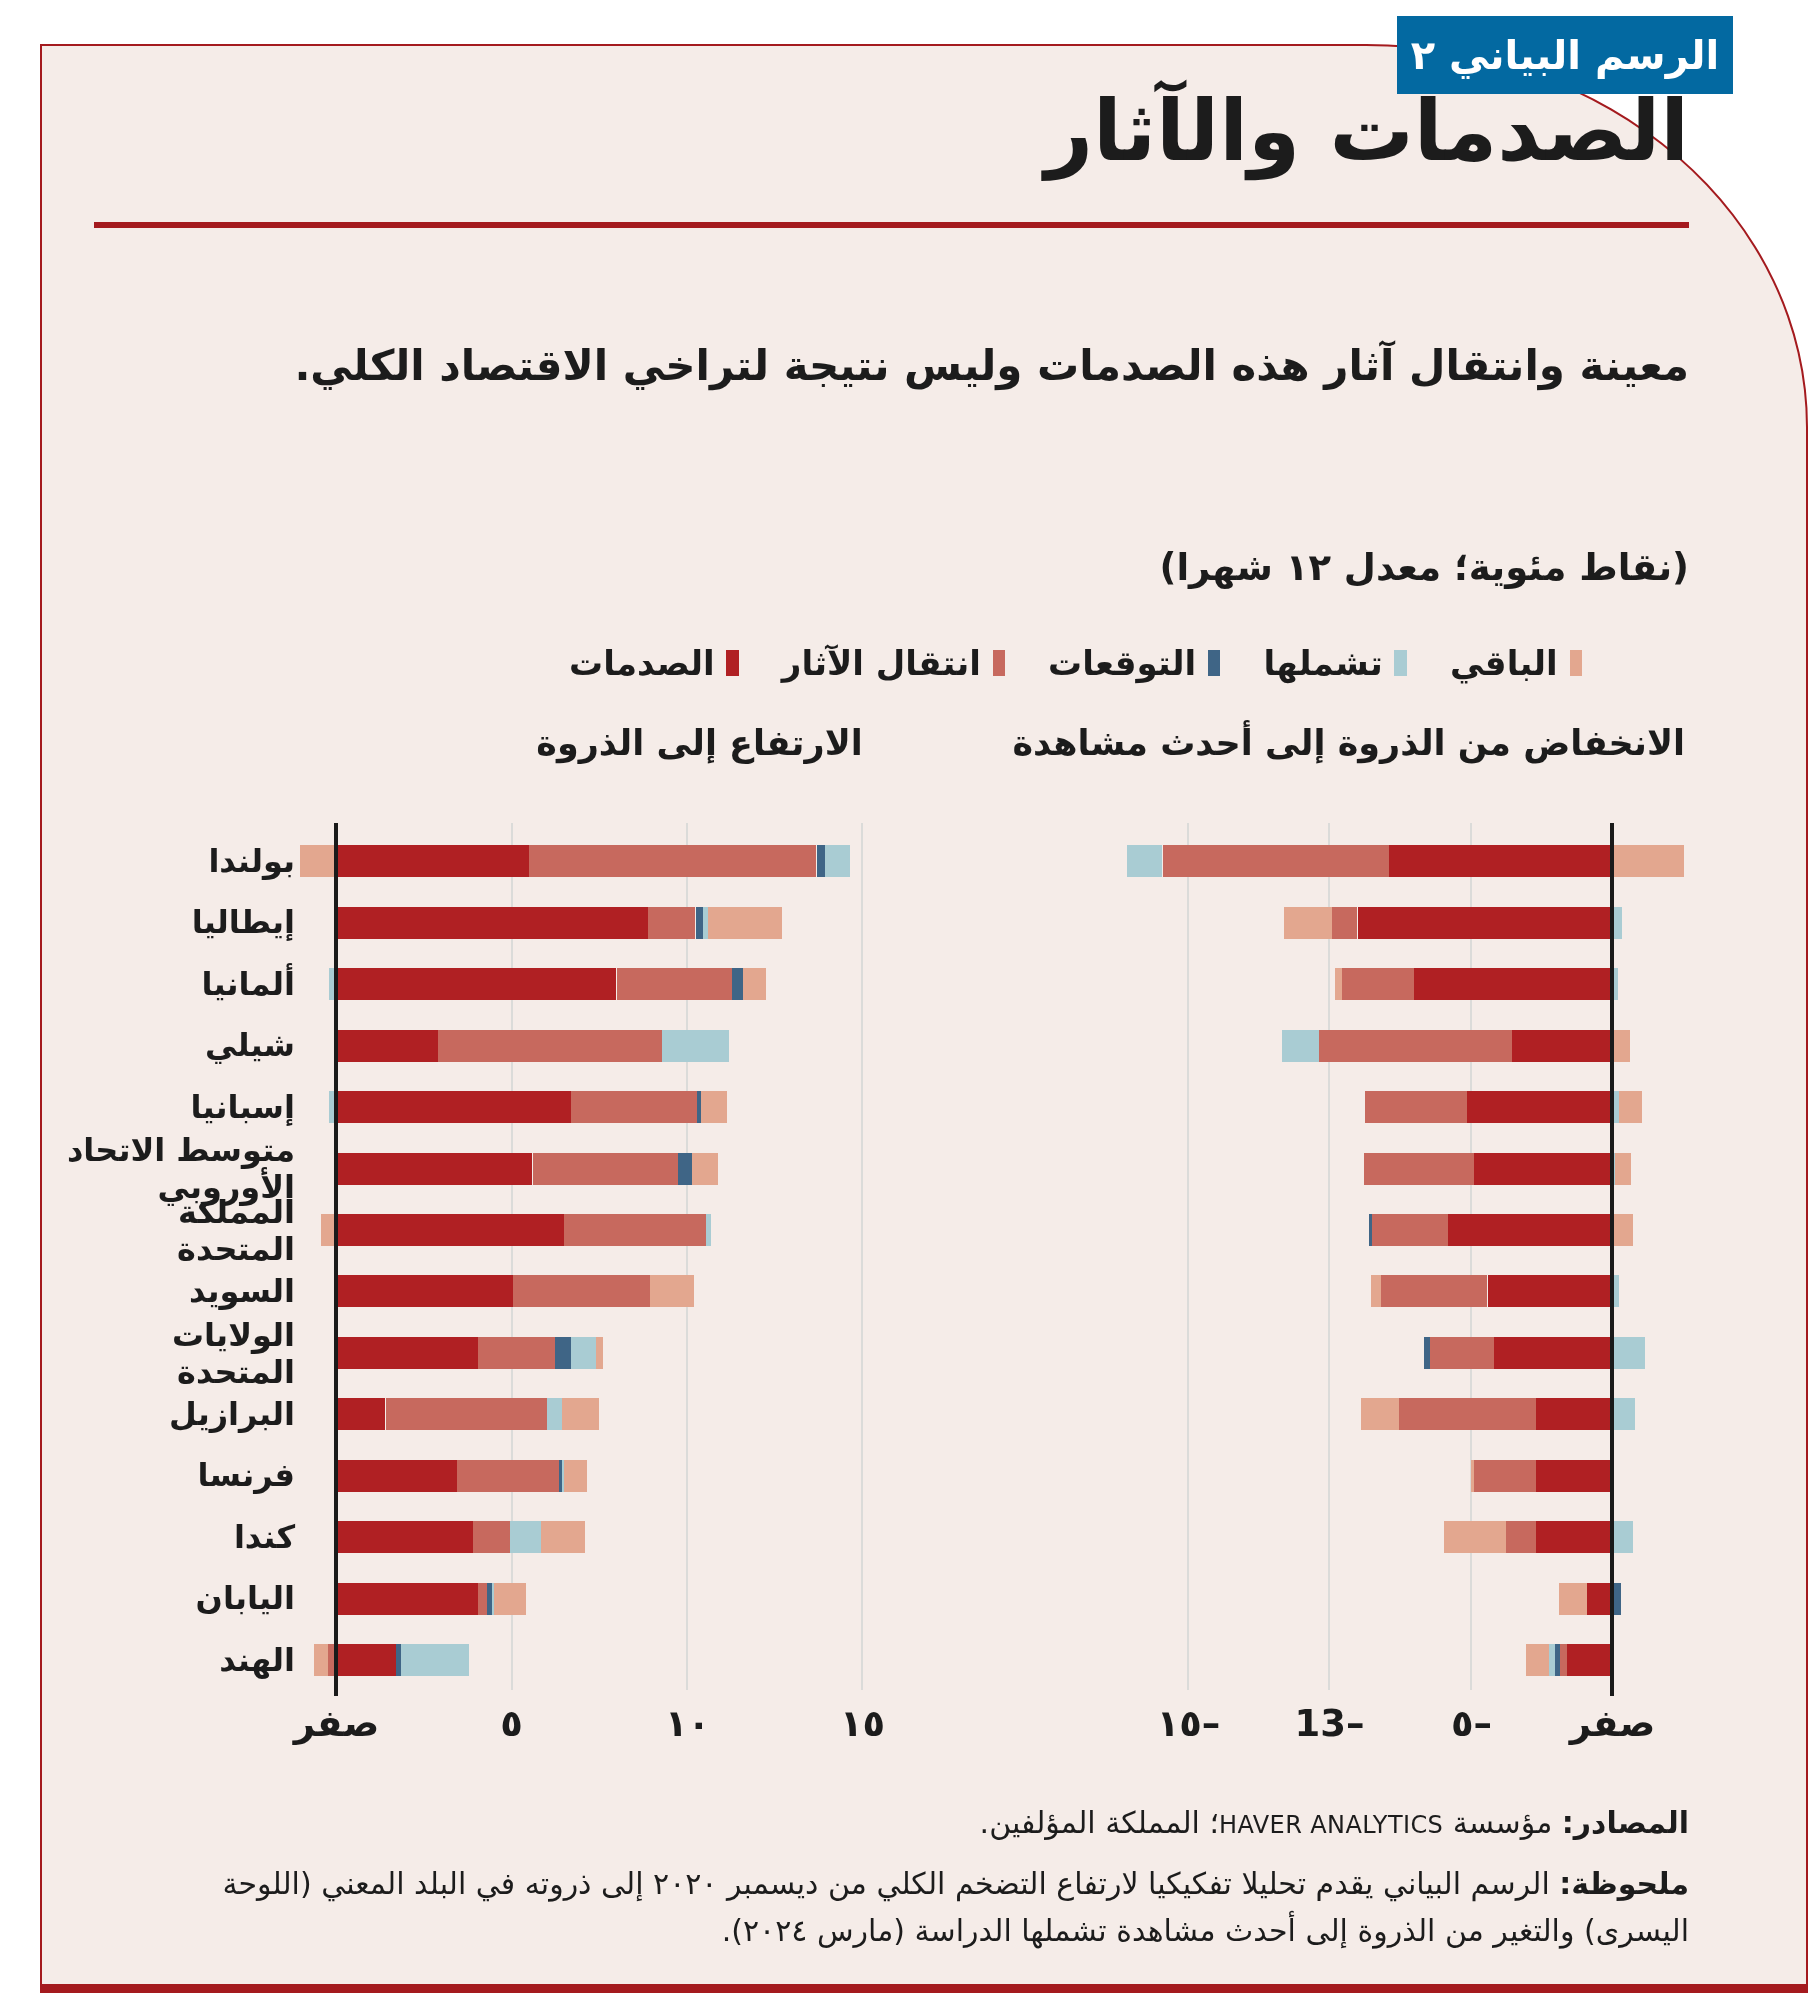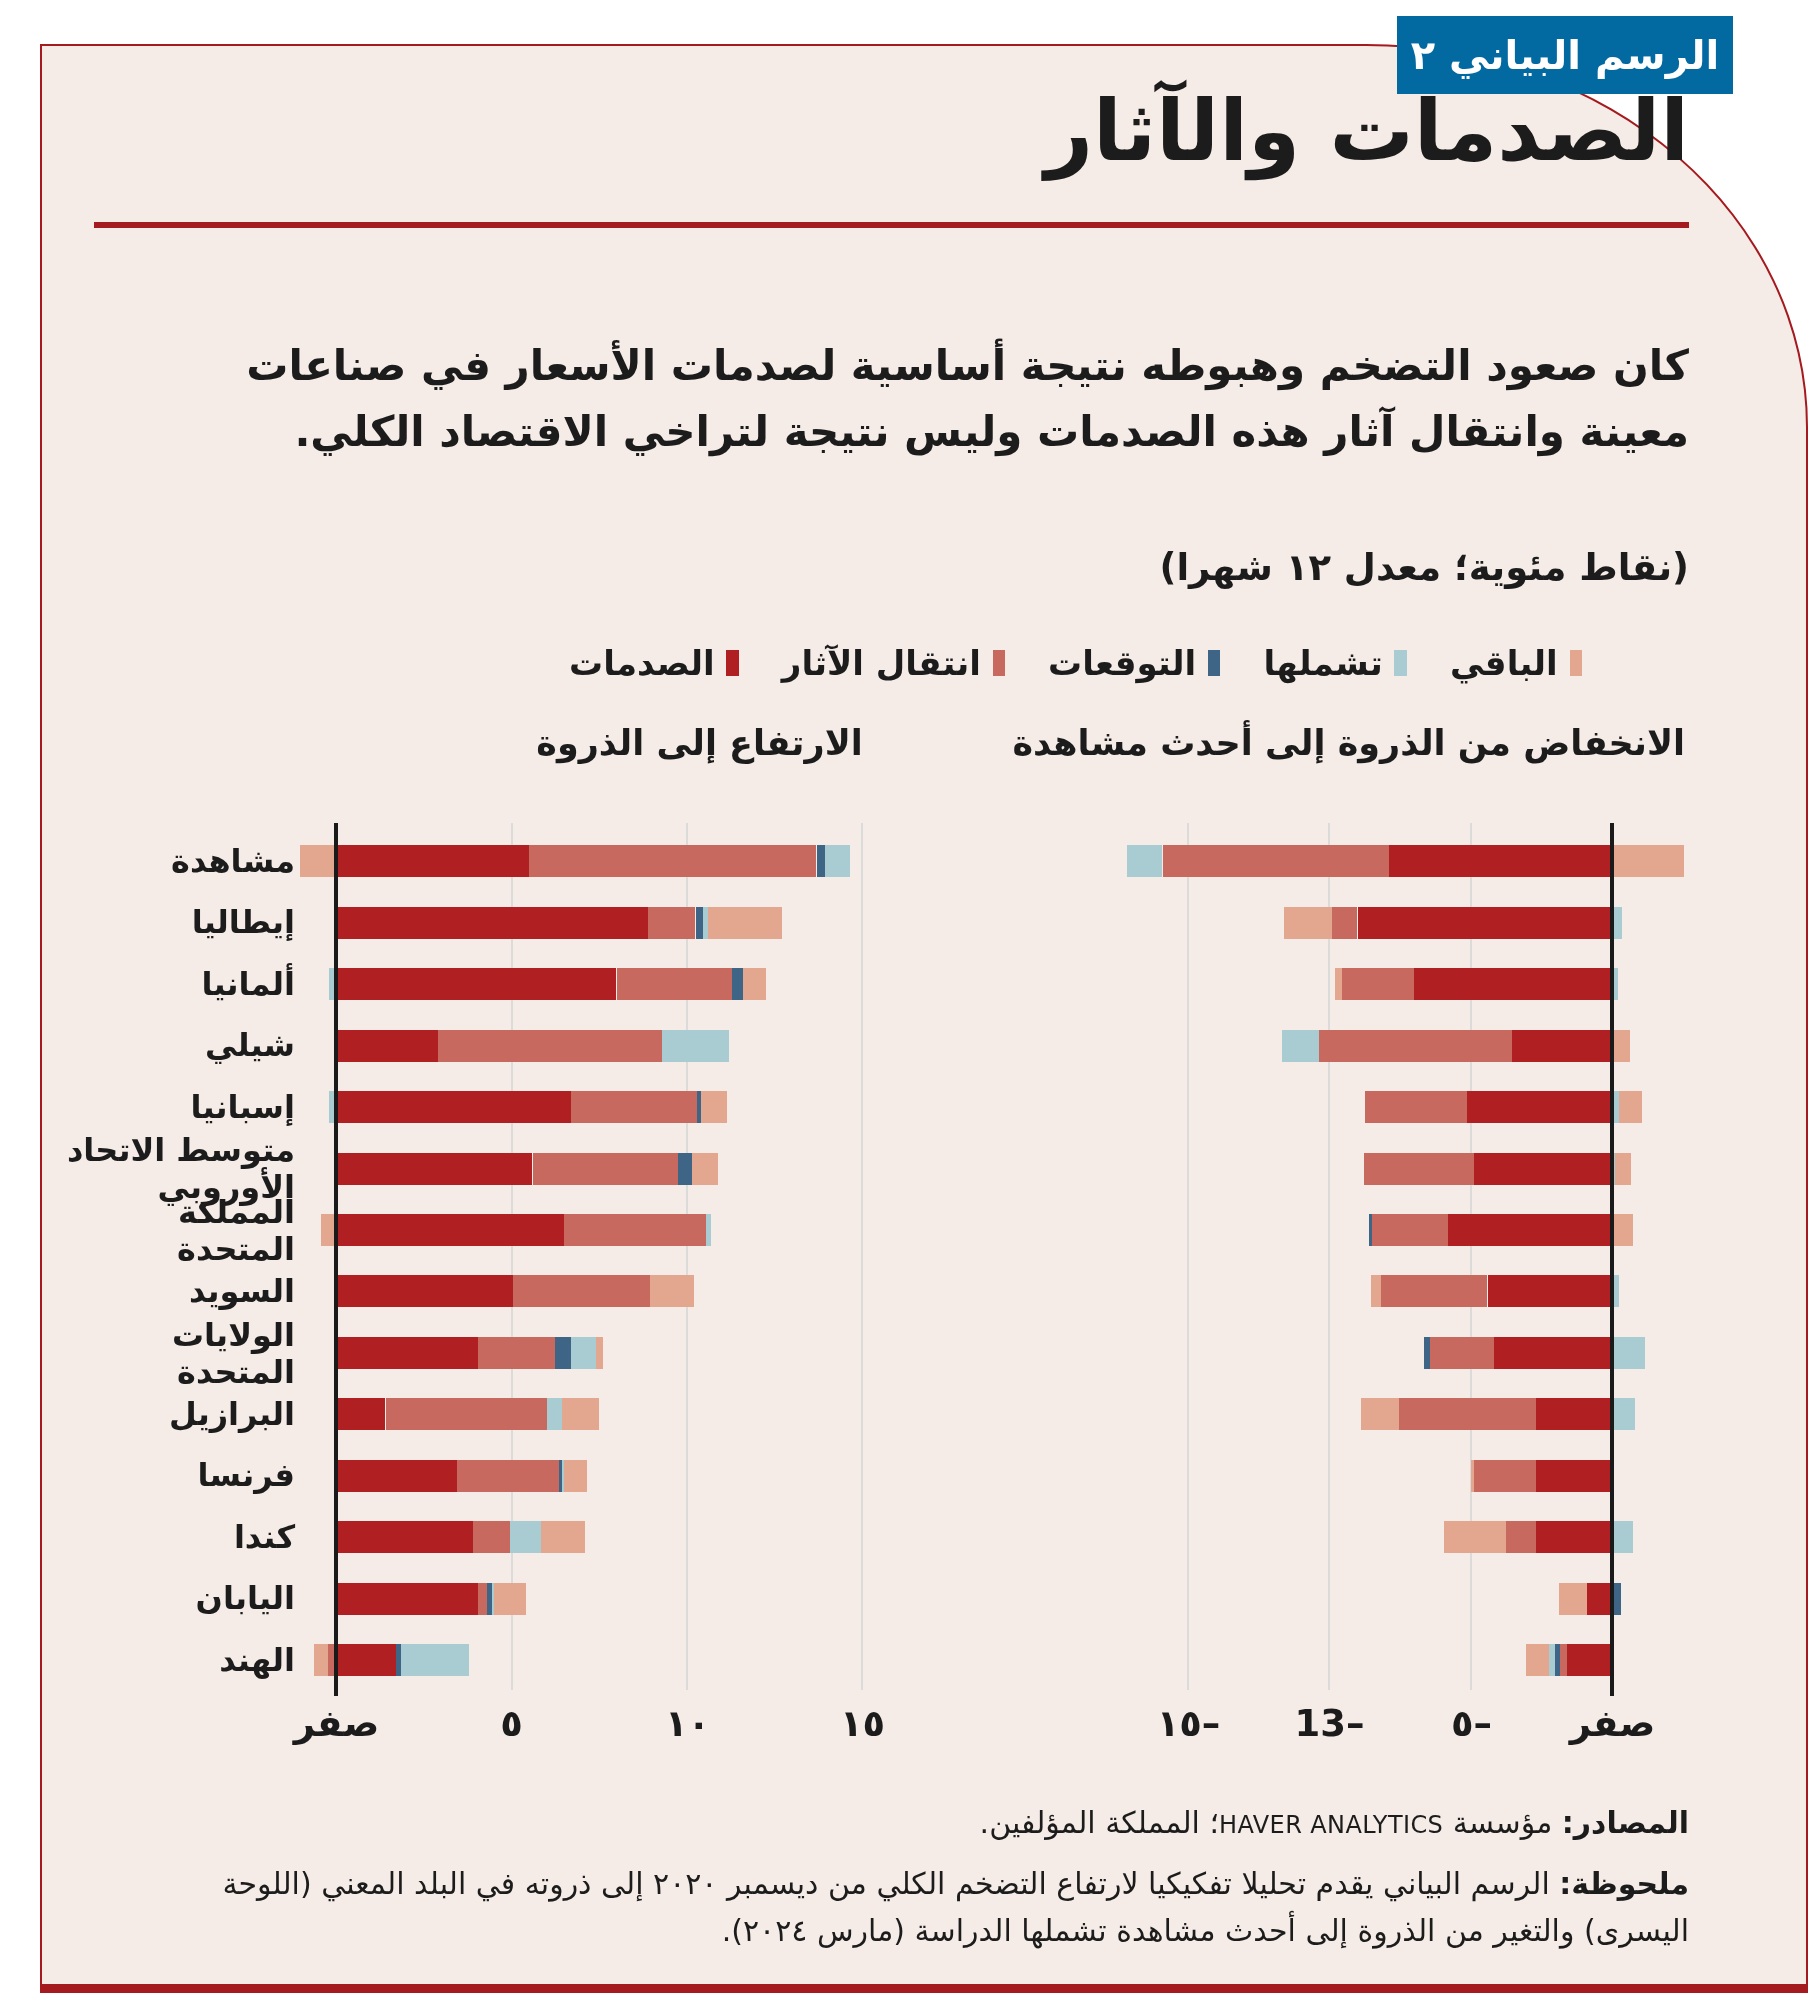--- a/index.html
+++ b/index.html
@@ -42,21 +42,20 @@
 <body>
 
 <div class="card"></div>
 
 <div class="badge">الرسم البياني ٢</div>
 
 <div class="title">الصدمات والآثار</div>
 <div class="rule"></div>
 
 <div class="subtitle">
-  <div>كان صعود التضخم وهبوطه نتيجة أساسية لصدمات الأسعار في صناعات</div>
   <div>معينة وانتقال آثار هذه الصدمات وليس نتيجة لتراخي الاقتصاد الكلي.</div>
 </div>
 
 <div class="units">(نقاط مئوية؛ معدل ١٢ شهرا)</div>
 
 <div class="legend" id="legend">
     <div class="legend-item">
       <span class="legend-swatch" style="background: rgb(227, 167, 143);"></span>
       <span class="legend-label">الباقي</span>
     </div>
@@ -76,21 +75,21 @@
       <span class="legend-swatch" style="background: rgb(176, 32, 35);"></span>
       <span class="legend-label">الصدمات</span>
     </div>
   </div>
 
 <div class="panel-title" id="panel-title-left">الارتفاع إلى الذروة</div>
 <div class="panel-title" id="panel-title-right">الانخفاض من الذروة إلى أحدث مشاهدة</div>
 
 <div id="chart-layer">
     <div class="cat-label" style="left: 52px; width: 243px; top: 823px; height: 77px; display: flex; align-items: center; justify-content: flex-start;">
-      <div style="width: 100%;">مشاهدة</div>
+      <div style="width: 100%;">بولندا</div>
     </div>
     <div class="cat-label" style="left: 52px; width: 243px; top: 884px; height: 77px; display: flex; align-items: center; justify-content: flex-start;">
       <div style="width: 100%;">إيطاليا</div>
     </div>
     <div class="cat-label" style="left: 52px; width: 243px; top: 946px; height: 77px; display: flex; align-items: center; justify-content: flex-start;">
       <div style="width: 100%;">ألمانيا</div>
     </div>
     <div class="cat-label" style="left: 52px; width: 243px; top: 1007px; height: 77px; display: flex; align-items: center; justify-content: flex-start;">
       <div style="width: 100%;">شيلي</div>
     </div>

